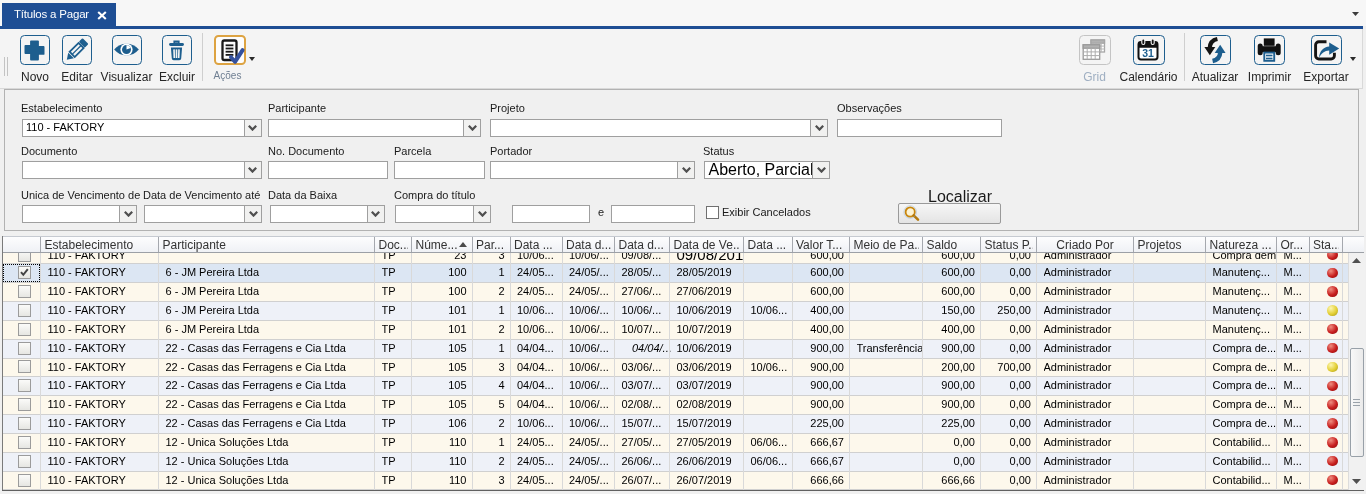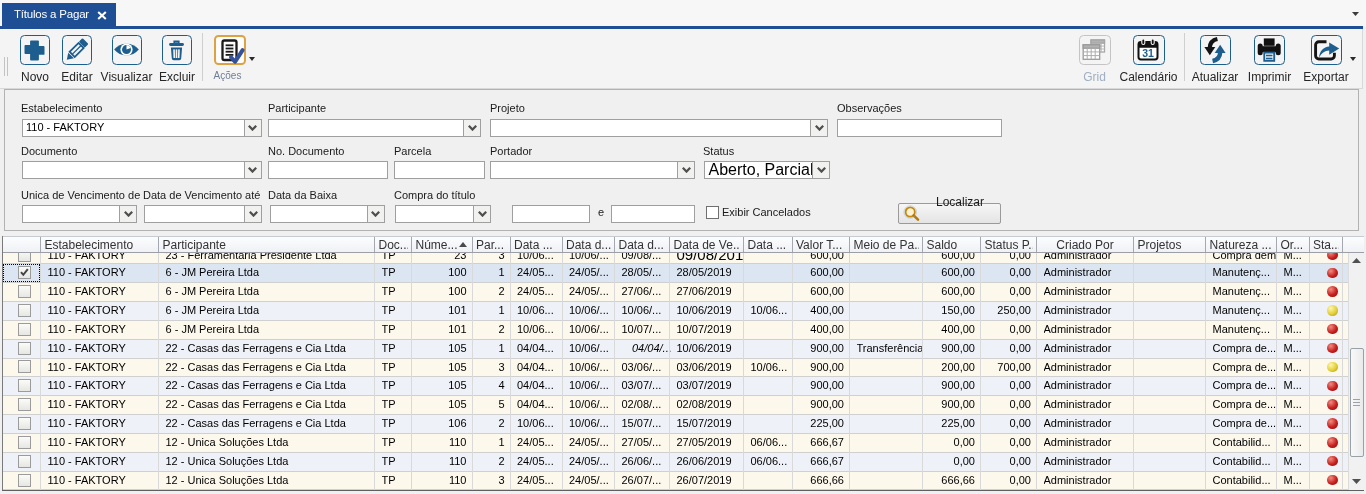--- a/index.html
+++ b/index.html
@@ -208,21 +208,21 @@
     <div style="position:absolute;left:598px;top:206px;font-size:11px;color:#1a1a1a;">e</div>
     <div style="position:absolute;left:611px;top:205px;width:84px;height:18px;background:#fff;border:1px solid #9f9f9f;box-sizing:border-box;"></div>
     <div style="position:absolute;left:706px;top:205.5px;width:13px;height:13px;border:1px solid #707070;background:#fff;box-sizing:border-box;"></div>
     <div style="position:absolute;left:722px;top:205.5px;font-size:11px;color:#1a1a1a;">Exibir Cancelados</div>
     <div style="position:absolute;left:897.5px;top:203px;width:103px;height:21px;background:linear-gradient(#f6f6f6,#e4e4e4);border:1px solid #9a9a9a;border-radius:2px;box-sizing:border-box;"></div>
     <svg width="18" height="18" viewBox="0 0 18 18" style="position:absolute;left:903px;top:204.5px;">
 <circle cx="7.2" cy="7" r="4.6" fill="#fdf3d3" stroke="#c8860d" stroke-width="1.8"></circle>
 <line x1="10.6" y1="10.4" x2="15" y2="14.6" stroke="#b5790c" stroke-width="2.6" stroke-linecap="round"></line>
 <circle cx="7.2" cy="7" r="6.3" fill="none" stroke="#88aac8" stroke-width="0.8" opacity="0.5"></circle>
 </svg>
-    <div style="position:absolute;left:925px;top:192px;width:70px;height:33px;line-height:21px;text-align:center;font-size:12px;color:#1a1a1a;">Localizar</div>
+    <div style="position:absolute;left:925px;top:186px;width:70px;height:33px;line-height:21px;text-align:center;font-size:16px;color:#1a1a1a;">Localizar</div>
     <div style="position:absolute;left:2px;top:236.0px;width:1362.0px;height:17.0px;background:linear-gradient(#fdfdfe,#eff1f5);border-top:1px solid #c6cad1;border-bottom:1px solid #9ca0a6;box-sizing:border-box;"></div>
     <div style="position:absolute;left:44.5px;top:237.0px;width:110.0px;height:15px;line-height:16.5px;font-size:12px;color:#333;white-space:nowrap;overflow:hidden;">Estabelecimento</div>
     <div style="position:absolute;left:40.0px;top:237.0px;width:1px;height:15.0px;background:#a5a8ae;"></div>
     <div style="position:absolute;left:162.5px;top:237.0px;width:208.0px;height:15px;line-height:16.5px;font-size:12px;color:#333;white-space:nowrap;overflow:hidden;">Participante</div>
     <div style="position:absolute;left:158.0px;top:237.0px;width:1px;height:15.0px;background:#a5a8ae;"></div>
     <div style="position:absolute;left:378.5px;top:237.0px;width:29.0px;height:15px;line-height:16.5px;font-size:12px;color:#333;white-space:nowrap;overflow:hidden;">Doc...</div>
     <div style="position:absolute;left:374.0px;top:237.0px;width:1px;height:15.0px;background:#a5a8ae;"></div>
     <div style="position:absolute;left:415.5px;top:237.0px;width:52.5px;height:15px;line-height:16.5px;font-size:12px;color:#333;white-space:nowrap;overflow:hidden;">Núme...</div>
     <div style="position:absolute;left:411.0px;top:237.0px;width:1px;height:15.0px;background:#a5a8ae;"></div>
     <div style="position:absolute;left:476.0px;top:237.0px;width:30.0px;height:15px;line-height:16.5px;font-size:12px;color:#333;white-space:nowrap;overflow:hidden;">Par...</div>
@@ -254,21 +254,20 @@
     <div style="position:absolute;left:1280.5px;top:237.0px;width:24.5px;height:15px;line-height:16.5px;font-size:12px;color:#333;white-space:nowrap;overflow:hidden;">Or...</div>
     <div style="position:absolute;left:1276.0px;top:237.0px;width:1px;height:15.0px;background:#a5a8ae;"></div>
     <div style="position:absolute;left:1313.0px;top:237.0px;width:25.5px;height:15px;line-height:16.5px;font-size:12px;color:#333;white-space:nowrap;overflow:hidden;">Sta...</div>
     <div style="position:absolute;left:1308.5px;top:237.0px;width:1px;height:15.0px;background:#a5a8ae;"></div>
     <svg width="8" height="5" viewBox="0 0 8 5" style="position:absolute;left:459px;top:242.0px;">
       <path d="M4 0 L8 5 H0 z" fill="#4a4a4a"></path>
     </svg>
     <div style="position:absolute;left:1342px;top:237.0px;width:1px;height:15.0px;background:#a5a8ae;"></div>
     <div style="position:absolute;left:3px;top:253.00px;width:1361.0px;height:10.40px;background:#fdf8ec;overflow:hidden;">
       <div style="position:absolute;left:44.5px;top:-7.2px;width:110.0px;overflow:hidden;line-height:18.84px;font-size:11px;color:#000;white-space:nowrap;">110 - FAKTORY</div>
-      <div style="position:absolute;left:162.5px;top:-7.2px;width:208.0px;overflow:hidden;line-height:18.84px;font-size:11px;color:#000;white-space:nowrap;">23 - Ferramentaria Presidente Ltda</div>
       <div style="position:absolute;left:378.5px;top:-7.2px;width:29.0px;overflow:hidden;line-height:18.84px;font-size:11px;color:#000;white-space:nowrap;">TP</div>
       <div style="position:absolute;right:897.5px;text-align:right;top:-7.2px;line-height:18.84px;font-size:11px;color:#000;white-space:nowrap;">23</div>
       <div style="position:absolute;right:859.5px;text-align:right;top:-7.2px;line-height:18.84px;font-size:11px;color:#000;white-space:nowrap;">3</div>
       <div style="position:absolute;left:514.0px;top:-7.2px;width:44.0px;overflow:hidden;line-height:18.84px;font-size:11px;color:#000;white-space:nowrap;">10/06...</div>
       <div style="position:absolute;left:566.0px;top:-7.2px;width:44.5px;overflow:hidden;line-height:18.84px;font-size:11px;color:#000;white-space:nowrap;">10/06/...</div>
       <div style="position:absolute;left:618.5px;top:-7.2px;width:47.0px;overflow:hidden;line-height:18.84px;font-size:11px;color:#000;white-space:nowrap;">09/08/...</div>
       <div style="position:absolute;left:673.5px;top:-7.2px;width:66.0px;overflow:hidden;line-height:18.84px;font-size:15px;color:#000;white-space:nowrap;">09/08/2019</div>
       <div style="position:absolute;right:520.0px;text-align:right;top:-7.2px;line-height:18.84px;font-size:11px;color:#000;white-space:nowrap;">600,00</div>
       <div style="position:absolute;right:389.0px;text-align:right;top:-7.2px;line-height:18.84px;font-size:11px;color:#000;white-space:nowrap;">600,00</div>
       <div style="position:absolute;right:333.0px;text-align:right;top:-7.2px;line-height:18.84px;font-size:11px;color:#000;white-space:nowrap;">0,00</div>

